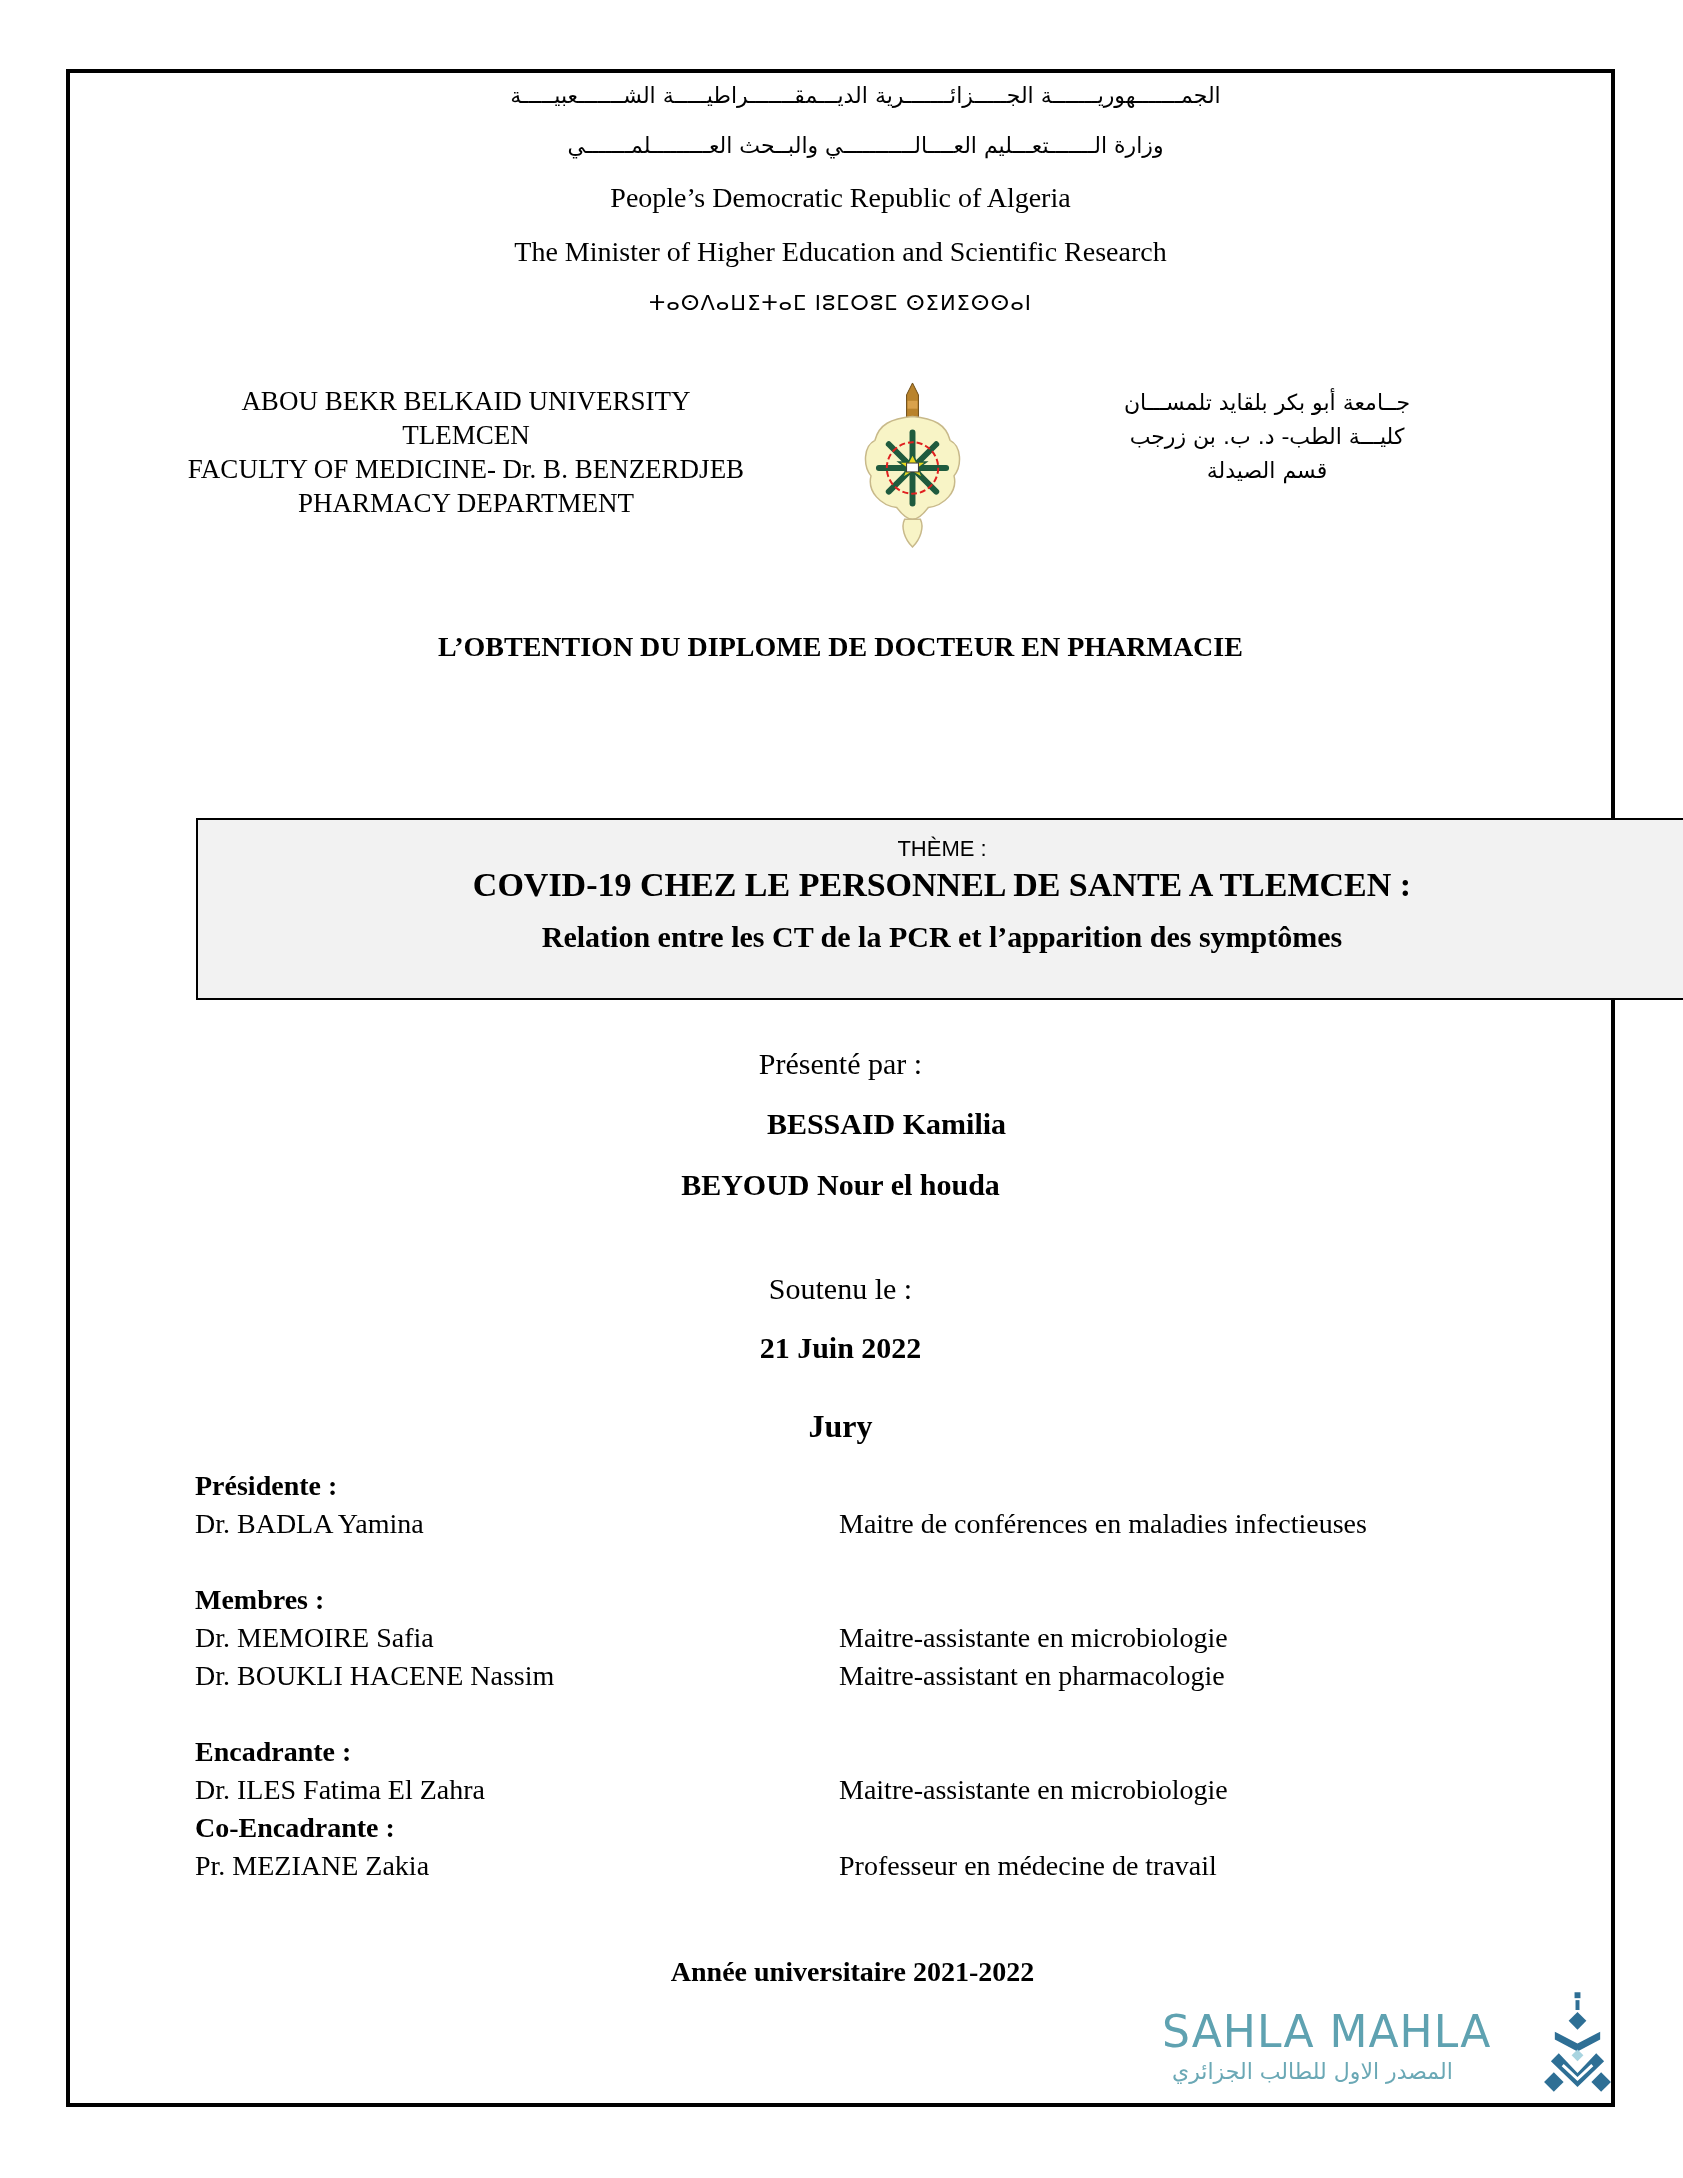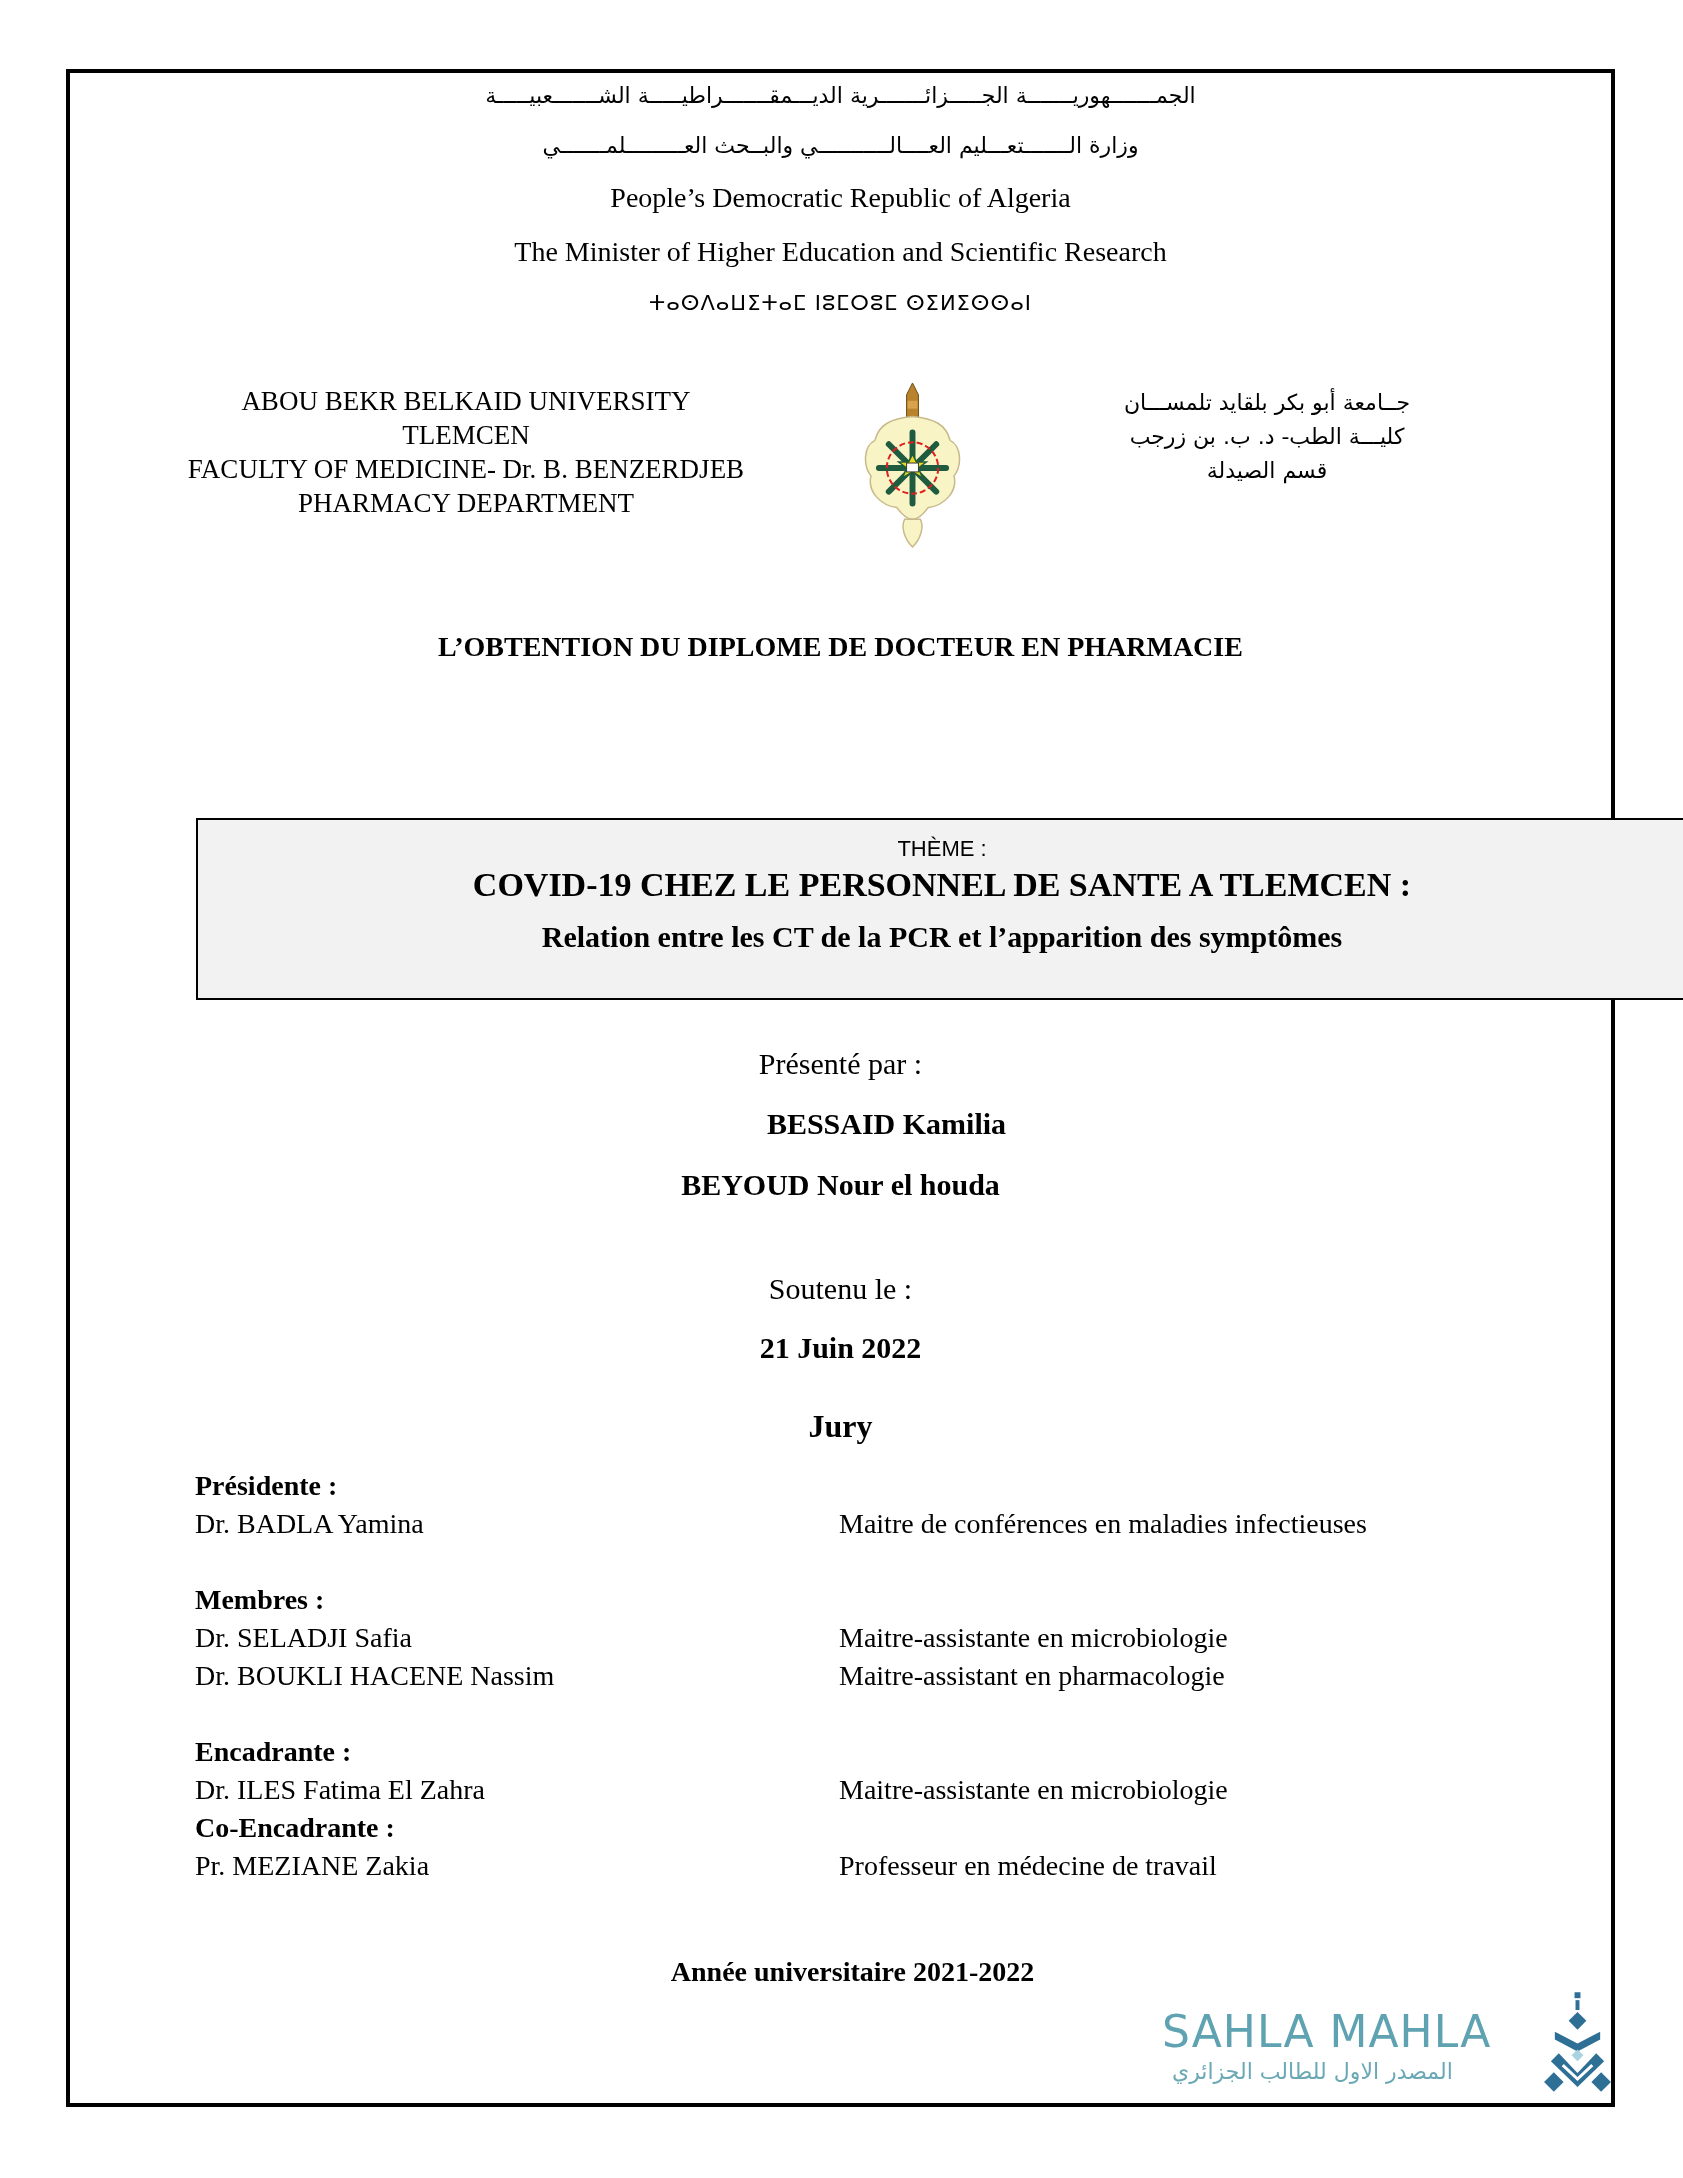--- a/index.html
+++ b/index.html
@@ -3,21 +3,21 @@
 <meta charset="utf-8">
 <style>
   html, body { margin: 0; padding: 0; background: #ffffff; }
   body { width: 1683px; height: 2178px; position: relative; overflow: hidden;
          font-family: "Liberation Serif", "DejaVu Serif", serif; color: #000; }
   .page-border { position: absolute; left: 66px; top: 69px; width: 1541px; height: 2030px;
                  border: 4px solid #000; box-sizing: content-box; }
   .abs { position: absolute; }
   .center { left: 66px; width: 1549px; text-align: center; }
   .ar { font-family: "DejaVu Sans", "Liberation Sans", sans-serif; direction: rtl; }
-  .hdr-ar { font-size: 22px; }
+  .hdr-ar { font-size: 22px; padding-left: 25px; }
   .hdr-en { font-size: 28px; }
   .tifinagh { font-family: "DejaVu Sans", sans-serif; font-size: 21px; letter-spacing: 1px; }
   .uni-left { left: 149px; width: 634px; text-align: center; font-size: 27px; line-height: 34px; }
   .uni-right { left: 1069px; width: 396px; text-align: center; font-size: 22px; line-height: 34px; }
   .logo { left: 861px; top: 381px; width: 104px; height: 168px; }
   .memoire { font-size: 28px; font-weight: bold; line-height: 50px; }
   .theme-box { position: absolute; left: 196px; top: 818px; width: 1492px; height: 182px;
                background: #f2f2f2; border: 2px solid #000; box-sizing: border-box; text-align: center; }
   .theme-label { font-family: "Liberation Sans", "DejaVu Sans", sans-serif; font-size: 22px; margin-top: 16px; }
   .theme-title { font-size: 34px; font-weight: bold; margin-top: 4px; }
@@ -100,21 +100,21 @@
 
 <div class="abs jury" style="top:1467px;">
   <div class="role-label">Présidente :</div>
   <div class="row">
     <div class="name">Dr. BADLA Yamina</div>
     <div>Maitre de conférences en maladies infectieuses</div>
   </div>
   <div class="gap"></div>
   <div class="role-label">Membres :</div>
   <div class="row">
-    <div class="name">Dr. SELADJI Safia</div>
+    <div class="name">Dr. MEMOIRE Safia</div>
     <div>Maitre-assistante en microbiologie</div>
   </div>
   <div class="row">
     <div class="name">Dr. BOUKLI HACENE Nassim</div>
     <div>Maitre-assistant en pharmacologie</div>
   </div>
   <div class="gap"></div>
   <div class="role-label">Encadrante :</div>
   <div class="row">
     <div class="name">Dr. ILES Fatima El Zahra</div>

